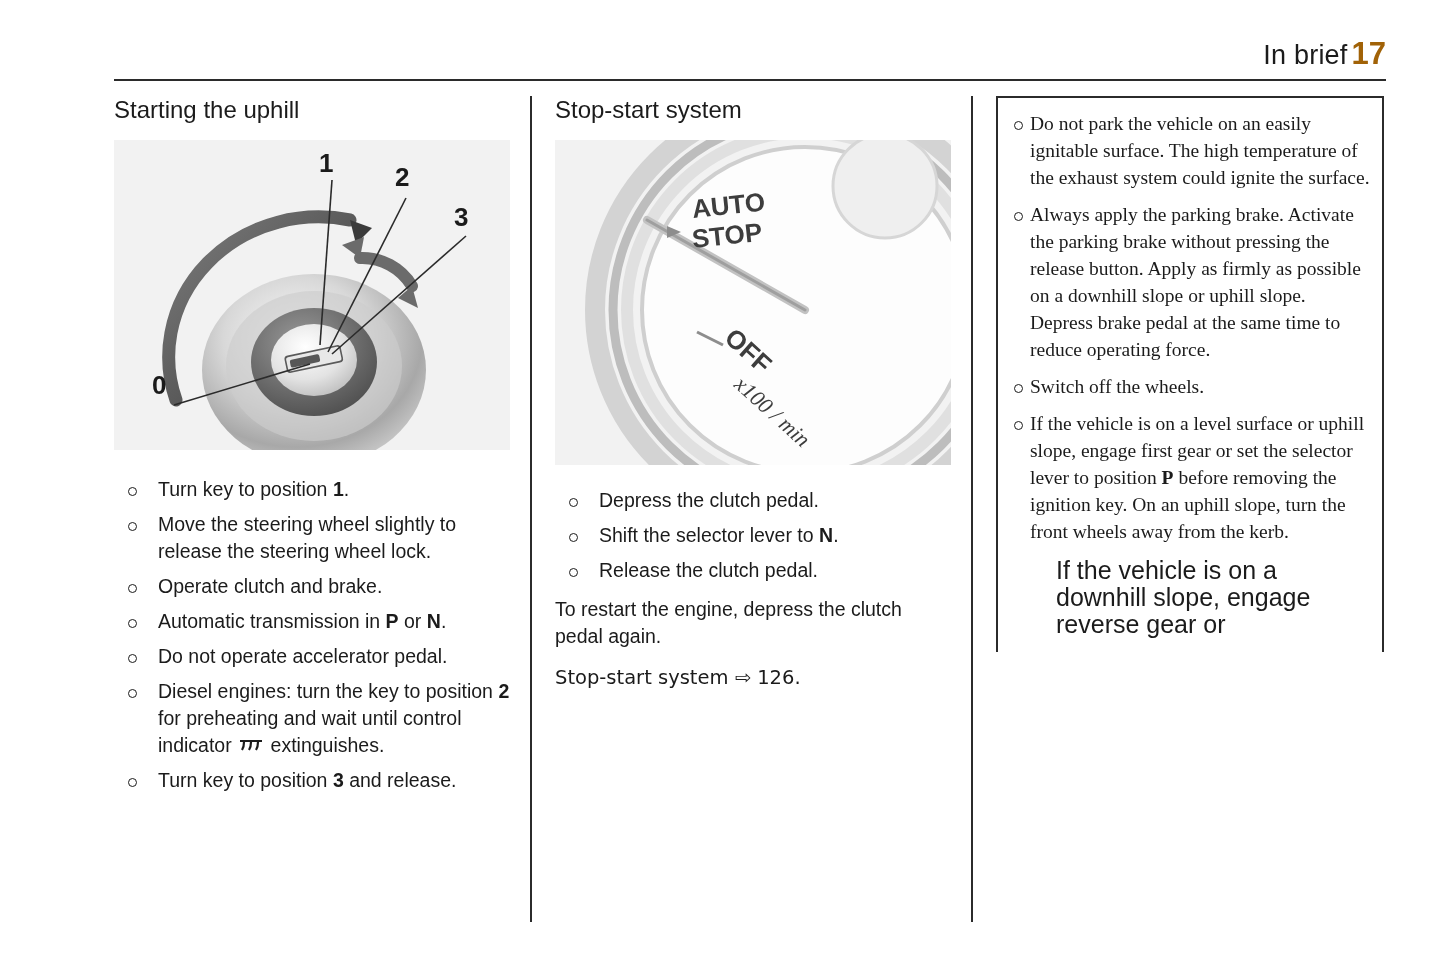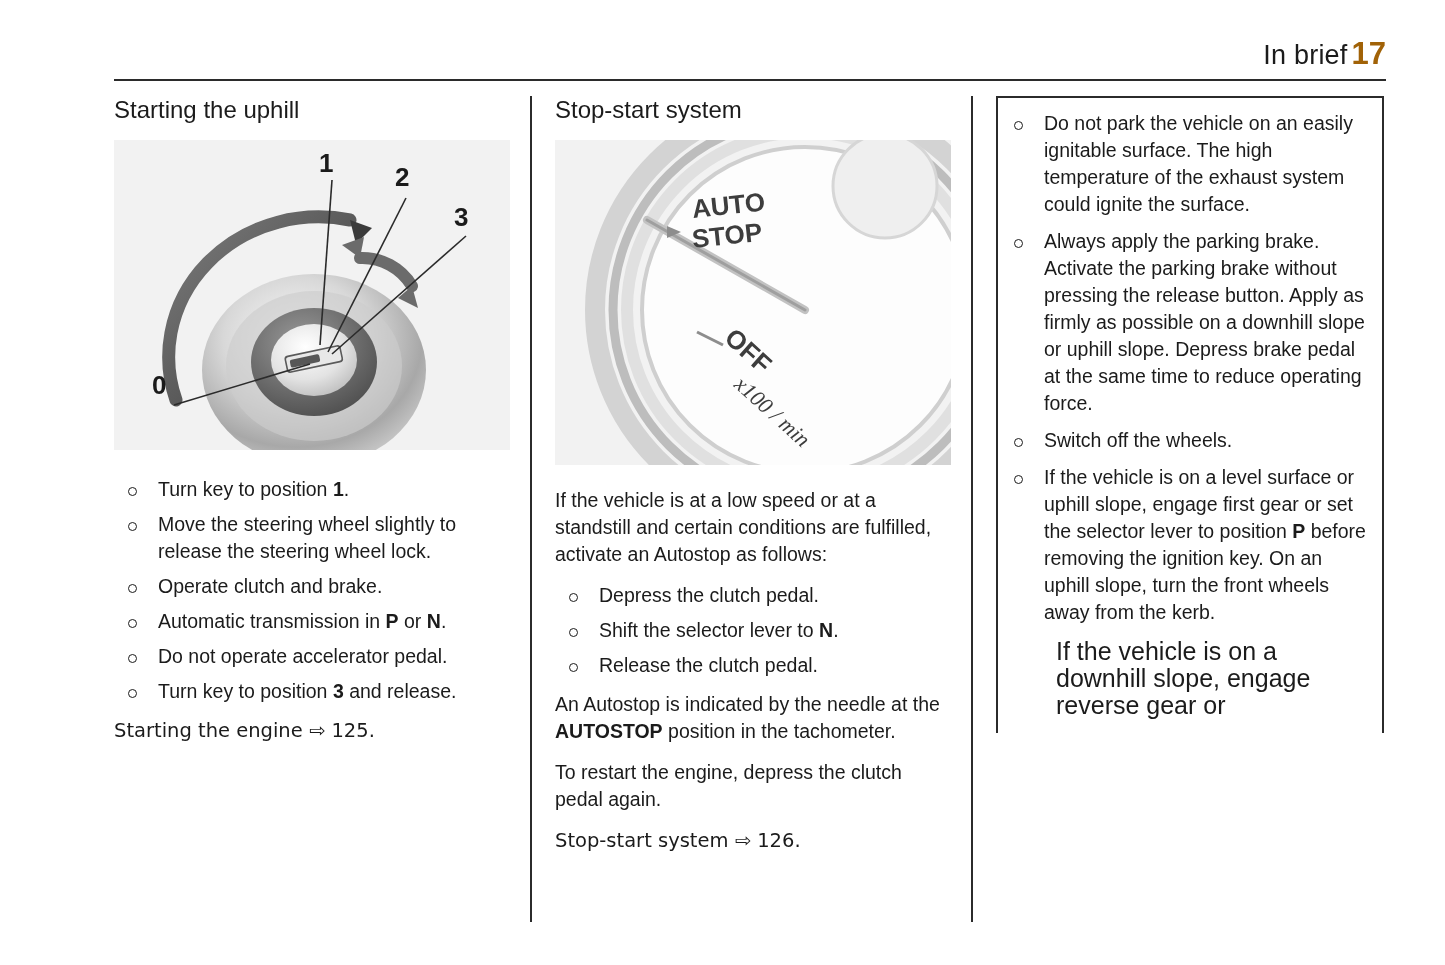--- a/index.html
+++ b/index.html
@@ -138,22 +138,23 @@
   .warning-head .wicon {
     display: inline-block;
     position: relative;
     top: 2px;
     margin-right: 2px;
   }
   .warning-body {
     padding: 12px 12px 14px 0;
   }
   .warning-body ul.bullets > li {
-    padding-left: 46px;
+    padding-left: 32px;
     margin-bottom: 10px;
+    font-family: Liberation Serif, serif;
   }
   .warning-body ul.bullets > li::before {
     left: 16px;
   }
   .warning-body p.trailing {
     margin: 0 10px 0 58px;
     font-size: 25px;
     line-height: 27px;
   }
   .arrow-ref {
@@ -237,24 +238,31 @@
         <text x="38" y="254" font-family="Liberation Sans, sans-serif" font-size="26" font-weight="700" fill="#1b1b1b">0</text>
       </svg>
     </div>
 
     <ul class="bullets">
       <li>Turn key to position <span class="b">1</span>.</li>
       <li>Move the steering wheel slightly to release the steering wheel lock.</li>
       <li>Operate clutch and brake.</li>
       <li>Automatic transmission in <span class="b">P</span> or <span class="b">N</span>.</li>
       <li>Do not operate accelerator pedal.</li>
+      <li>Diesel engines: turn the key to position <span class="b">2</span> for preheating and wait until control indicator
+        <span class="ctrl-ind">
+          <svg width="26" height="18" viewBox="0 0 26 18" xmlns="http://www.w3.org/2000/svg">
+            <path d="M2 4 h22" stroke="#1b1b1b" stroke-width="2"></path>
+            <path d="M6 5 q0 5 -2 8 M13 5 q0 5 -2 8 M20 5 q0 5 -2 8" stroke="#1b1b1b" stroke-width="2.2" fill="none"></path>
+          </svg>
+        </span>
+        extinguishes.</li>
       <li>Turn key to position <span class="b">3</span> and release.</li>
     </ul>
 
-    <p class="para arrow-ref">Starting the engine ⇨ 125.</p>
   </div>
 
   <div class="col col2">
     <h2 class="section-title">Stop-start system</h2>
 
     <div class="figure fig2">
       <svg width="396" height="325" viewBox="0 0 396 325" xmlns="http://www.w3.org/2000/svg">
         <defs>
           <linearGradient id="dialEdge" x1="0" y1="0" x2="1" y2="1">
             <stop offset="0%" stop-color="#efefef"></stop>
@@ -280,29 +288,27 @@
         <text x="138" y="108" font-family="Liberation Sans, sans-serif" font-size="26" font-weight="700" fill="#3d3d3d" transform="rotate(-6 138 108)">STOP</text>
 
         <text x="168" y="200" font-family="Liberation Sans, sans-serif" font-size="26" font-weight="700" fill="#3d3d3d" transform="rotate(42 168 200)">OFF</text>
 
         <line x1="142" y1="192" x2="168" y2="205" stroke="#8d8d8d" stroke-width="3"></line>
 
         <text x="178" y="246" font-family="Liberation Serif, serif" font-style="italic" font-size="22" fill="#3d3d3d" transform="rotate(42 178 246)">x100 / min</text>
       </svg>
     </div>
 
-    <p class="para">If the vehicle is at a low speed or at a standstill and certain conditions are fulfilled, activate an Autostop as follows:</p>
 
     <ul class="bullets">
       <li>Depress the clutch pedal.</li>
       <li>Shift the selector lever to <span class="b">N</span>.</li>
       <li>Release the clutch pedal.</li>
     </ul>
 
-    <p class="para">An Autostop is indicated by the needle at the <span class="b">AUTOSTOP</span> position in the tachometer.</p>
     <p class="para">To restart the engine, depress the clutch pedal again.</p>
     <p class="para arrow-ref">Stop-start system ⇨ 126.</p>
   </div>
 
   <div class="col col3">
 
     <div class="warning-box">
       <div class="warning-body">
         <ul class="bullets">
           <li>Do not park the vehicle on an easily ignitable surface. The high temperature of the exhaust system could ignite the surface.</li>

